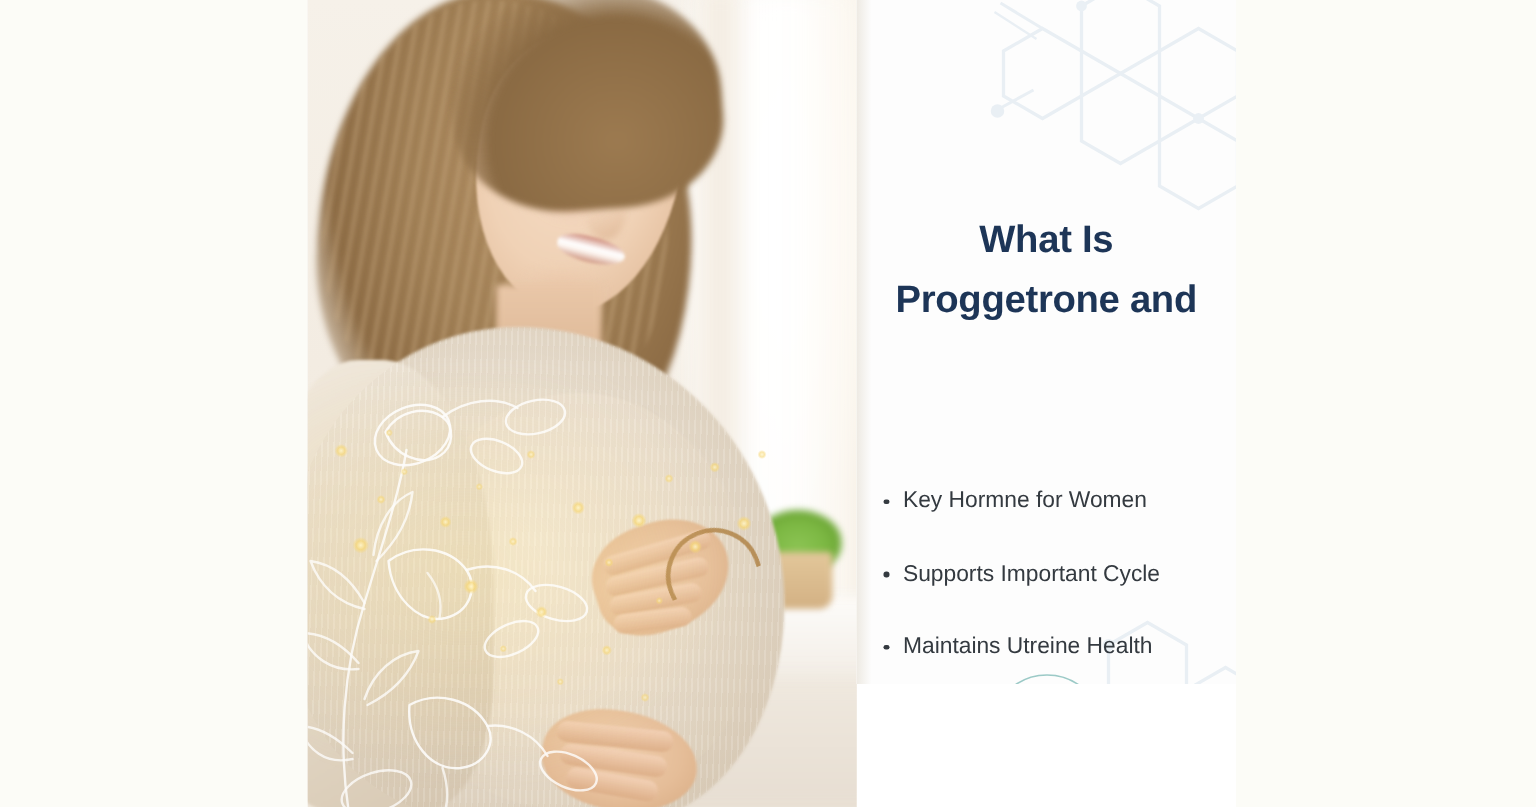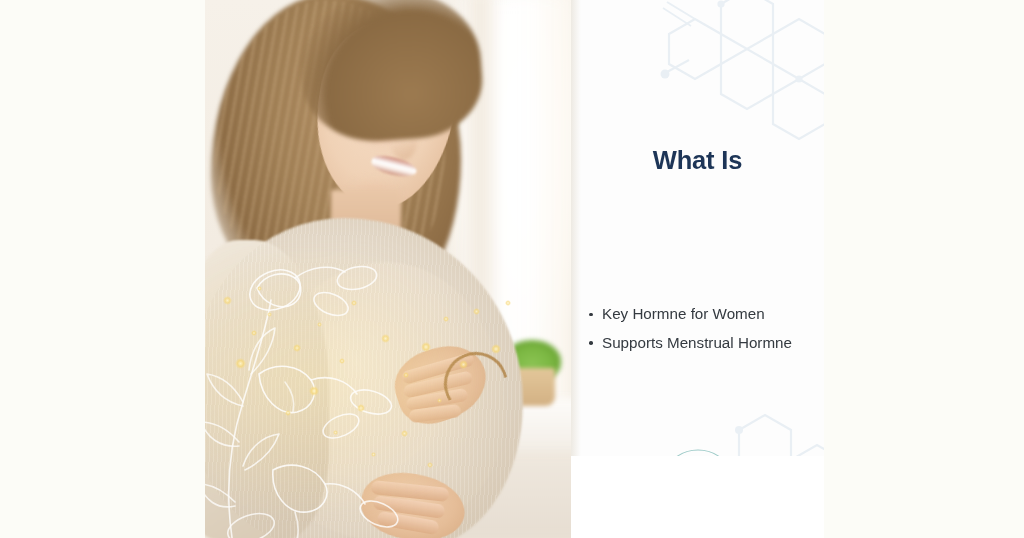--- a/index.html
+++ b/index.html
@@ -135,21 +135,21 @@
          background:linear-gradient(90deg,rgba(225,218,205,.55),rgba(253,253,253,0));}
   .hexes{position:absolute;inset:0;pointer-events:none;}
 
   #title{position:absolute;left:0;top:140px;width:253px;text-align:center;
          color:#1d3557;font-weight:bold;font-size:25.5px;line-height:40px;
          letter-spacing:-.2px;}
   #title .tl{display:block;white-space:nowrap;}
 
   #bullets{position:absolute;left:14px;top:300px;width:239px;margin:0;padding:0;list-style:none;}
   #bullets li{position:relative;padding-left:17px;color:#343a40;font-size:15.2px;
-         line-height:28.6px;white-space:nowrap;}
+         line-height:28.6px;white-space:nowrap;margin-top:20px;}
   #bullets li::before{content:"";position:absolute;left:4px;top:12.6px;
          width:3.6px;height:3.6px;border-radius:50%;background:#343a40;}
 
   #emblem{position:absolute;left:88px;top:448px;width:78px;height:78px;}
 </style>
 </head>
 <body>
 
 <div id="stage">
 
@@ -272,25 +272,27 @@
         <circle cx="228" cy="79" r="3.6" fill="#eaf0f5" stroke="none"></circle>
         <polygon points="168,430 194,415 220,430 220,460 194,475 168,460"></polygon>
         <polygon points="220,460 246,445 272,460 272,490 246,505 220,490"></polygon>
         <polygon points="168,490 194,475 220,490 220,520 194,535 168,520"></polygon>
         <circle cx="168" cy="430" r="4" fill="#eaf0f5" stroke="none"></circle>
         <circle cx="194" cy="475" r="3.4" fill="#eaf0f5" stroke="none"></circle>
       </svg>
 
       <div id="title">
         <span class="tl">What Is</span>
+        <span class="tl">Proggetrone and</span>
       </div>
 
       <ul id="bullets">
         <li>Key Hormne for Women</li>
-        <li>Supports Menstrual Hormne</li>
+        <li>Supports Important Cycle</li>
+        <li>Maintains Utreine Health</li>
       </ul>
 
       <svg id="emblem" viewBox="0 0 78 78" fill="none" stroke="#63a8a4" stroke-width="1.25" stroke-linecap="round" stroke-linejoin="round">
         <circle cx="39" cy="39" r="37" stroke="#9ccac7" stroke-width="1.1"></circle>
         <path d="M27 28 C31 24 47 24 51 28 C54 31 53 38 50 43 C47 48 43 52 41 58"></path>
         <path d="M27 28 C24 32 25 39 28 44 C31 49 35 52 37 58"></path>
         <path d="M27 28 C22 26 17 27 14 31 C11 35 12 40 16 42"></path>
         <path d="M51 28 C56 26 61 27 64 31 C67 35 66 40 62 42"></path>
         <ellipse cx="14.5" cy="35.5" rx="6.6" ry="4.8" transform="rotate(-22 14.5 35.5)"></ellipse>
         <ellipse cx="63.5" cy="35.5" rx="6.6" ry="4.8" transform="rotate(22 63.5 35.5)"></ellipse>

